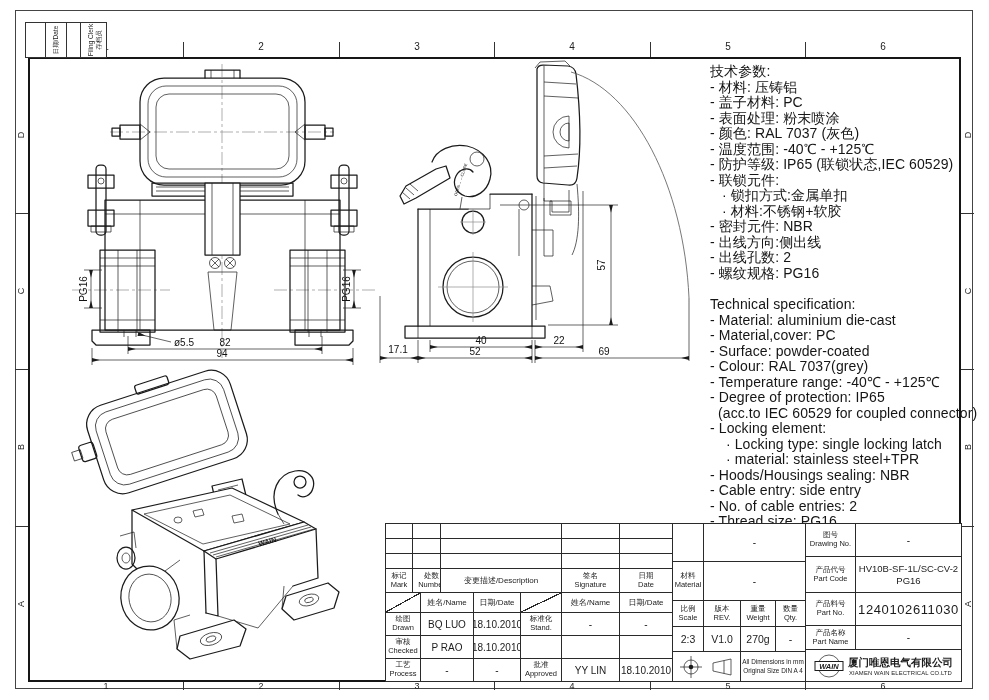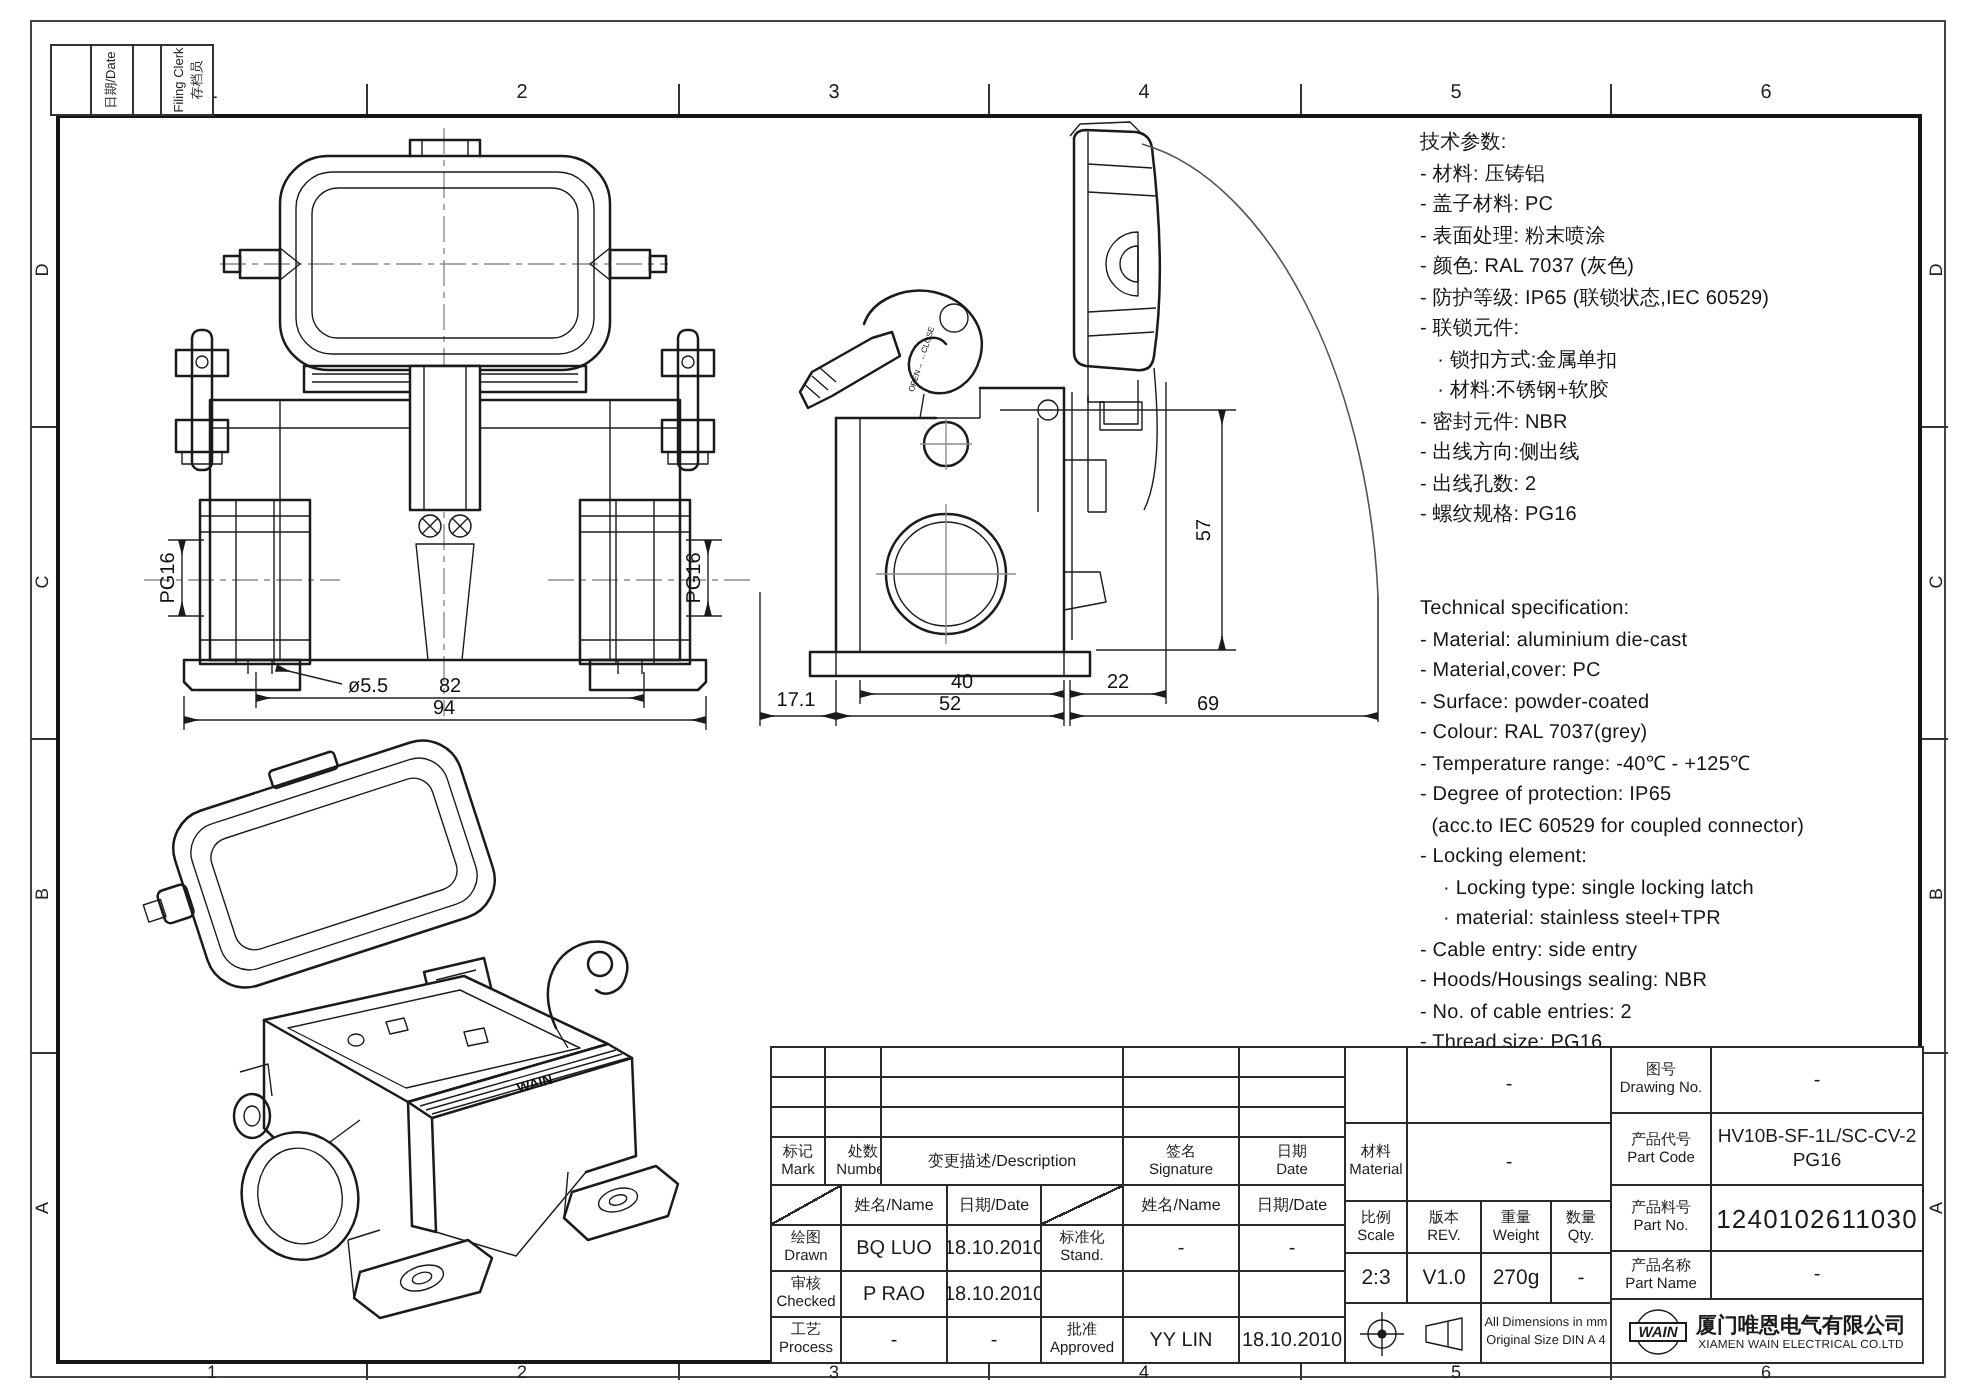--- a/index.html
+++ b/index.html
@@ -5,21 +5,21 @@
   html,body{margin:0;padding:0;background:#e8e8e8;}
   #sheet{position:relative;width:989px;height:700px;background:#ffffff;font-family:"Liberation Sans",sans-serif;color:#1b1b1b;overflow:hidden;}
   .abs{position:absolute;}
   .outer-border{position:absolute;left:15px;top:10px;width:958px;height:679px;border:1px solid #444;box-sizing:border-box;}
   .frame{position:absolute;left:28px;top:57px;width:933px;height:625px;border:2px solid #161616;box-sizing:border-box;background:#fff;}
   .tick{position:absolute;background:#333;}
   .zone-num{position:absolute;font-size:10px;color:#222;width:20px;text-align:center;}
   .zone-letter{position:absolute;font-size:9px;color:#222;width:12px;text-align:center;transform:rotate(-90deg);}
   .fs-cell{position:absolute;border:1px solid #333;box-sizing:border-box;background:#fff;}
   .fs-text{position:absolute;left:50%;top:50%;transform:translate(-50%,-50%) rotate(-90deg);font-size:6.5px;white-space:nowrap;color:#222;}
-  .spec{position:absolute;font-size:10px;line-height:15.5px;color:#151515;letter-spacing:0.1px;}
+  .spec{position:absolute;font-size:14px;line-height:15.5px;color:#151515;letter-spacing:0.1px;}
   .spec-line{white-space:pre;}
   
   #tb{position:absolute;left:385px;top:523px;width:577px;height:159px;}
   .c{position:absolute;border:1px solid #2a2a2a;box-sizing:border-box;display:flex;flex-direction:column;align-items:center;justify-content:center;text-align:center;background:#fff;overflow:hidden;}
   .cn{font-size:7.5px;line-height:1.15;white-space:nowrap;}
   .en{font-size:7.5px;line-height:1.15;white-space:nowrap;}
   .h8{font-size:8px;}
   .v10{font-size:10px;}
   .v11{font-size:10.5px;}
   .v12{font-size:13px;letter-spacing:0.6px;}
@@ -316,20 +316,21 @@
     <path class="t" d="M216,146 L222,156"></path>
   </svg>
 
   <div class="spec" style="left:710px;top:64px;width:255px;">
     <div class="spec-line">技术参数:</div>
     <div>
         <div class="spec-line">- 材料: 压铸铝</div>
         <div class="spec-line">- 盖子材料: PC</div>
         <div class="spec-line">- 表面处理: 粉末喷涂</div>
         <div class="spec-line">- 颜色: RAL 7037 (灰色)</div>
+        <div class="spec-line">- 温度范围: -40℃ - +125℃</div>
         <div class="spec-line">- 防护等级: IP65 (联锁状态,IEC 60529)</div>
         <div class="spec-line">- 联锁元件:</div>
         <div class="spec-line">   · 锁扣方式:金属单扣</div>
         <div class="spec-line">   · 材料:不锈钢+软胶</div>
         <div class="spec-line">- 密封元件: NBR</div>
         <div class="spec-line">- 出线方向:侧出线</div>
         <div class="spec-line">- 出线孔数: 2</div>
         <div class="spec-line">- 螺纹规格: PG16</div>
       </div>
   </div>
@@ -339,22 +340,22 @@
         <div class="spec-line">- Material: aluminium die-cast</div>
         <div class="spec-line">- Material,cover: PC</div>
         <div class="spec-line">- Surface: powder-coated</div>
         <div class="spec-line">- Colour: RAL 7037(grey)</div>
         <div class="spec-line">- Temperature range: -40℃ - +125℃</div>
         <div class="spec-line">- Degree of protection: IP65</div>
         <div class="spec-line">  (acc.to IEC 60529 for coupled connector)</div>
         <div class="spec-line">- Locking element:</div>
         <div class="spec-line">    · Locking type: single locking latch</div>
         <div class="spec-line">    · material: stainless steel+TPR</div>
+        <div class="spec-line">- Hoods/Housings sealing: NBR</div>
         <div class="spec-line">- Cable entry: side entry</div>
-        <div class="spec-line">- Hoods/Housings sealing: NBR</div>
         <div class="spec-line">- No. of cable entries: 2</div>
         <div class="spec-line">- Thread size: PG16</div>
       </div>
   </div>
 
   <div id="tb">
 
     <div class="c" style="left:0;top:0;width:28px;height:16px;"></div>
     <div class="c" style="left:27px;top:0;width:29px;height:16px;"></div>
     <div class="c" style="left:55px;top:0;width:122px;height:16px;"></div>

